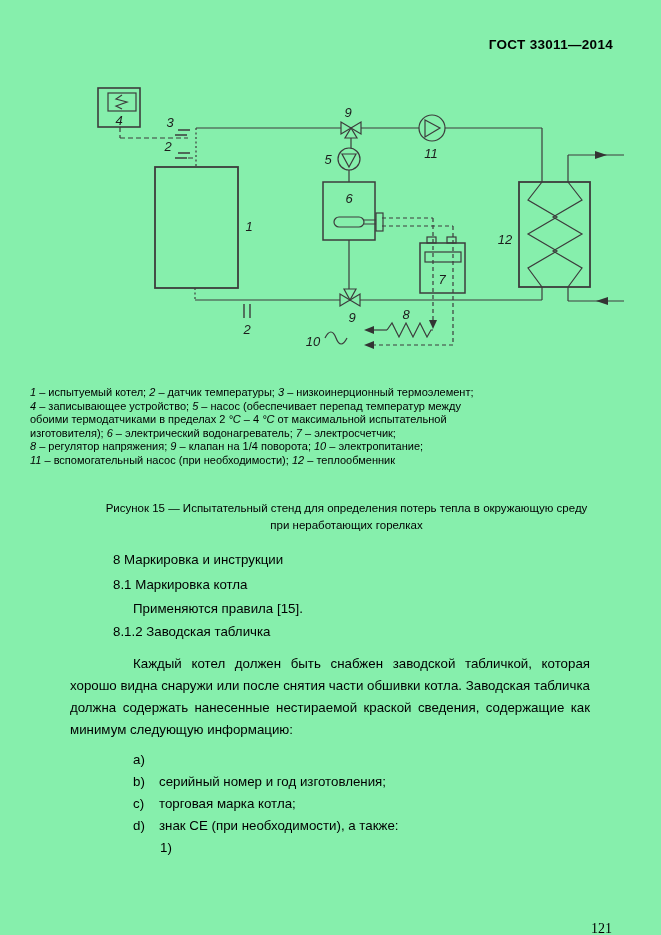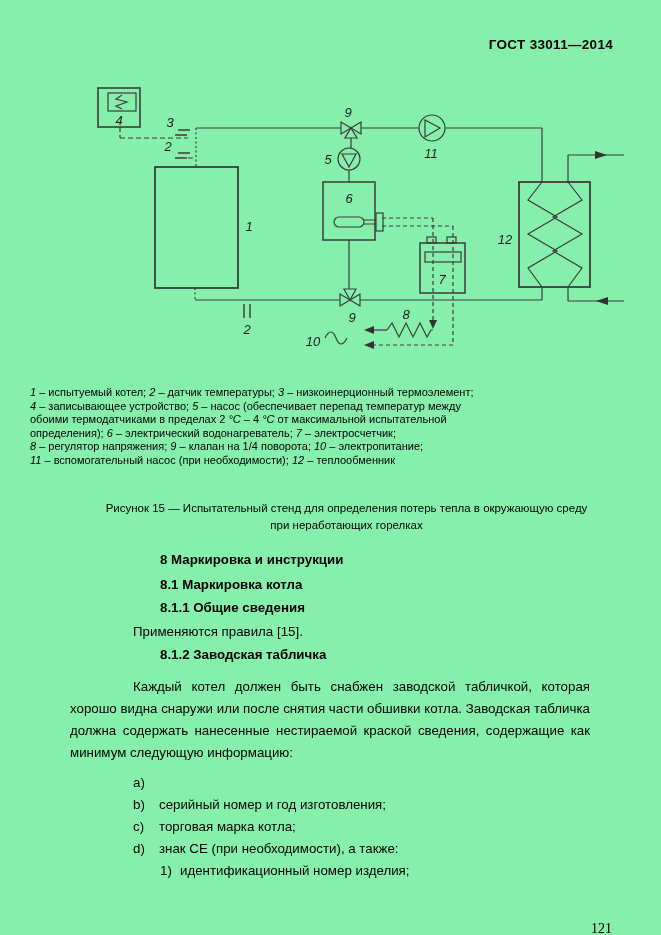--- a/index.html
+++ b/index.html
@@ -17,21 +17,21 @@
   .figure-legend{
     position:absolute;top:386px;left:30px;width:601px;text-align:left;
     font-size:11px;line-height:13.6px;color:#000;
   }
   .figure-legend .num{font-style:italic;}
   .figure-caption{
     position:absolute;top:500px;left:46px;width:601px;text-align:center;
     font-size:11.5px;line-height:17px;
   }
   .content{position:absolute;top:549px;left:70px;width:520px;font-size:13.3px;line-height:22px;}
-  .content .hd{font-weight:bold;margin-left:90px;}
+  .content .hd{font-weight:normal;margin-left:43px;}
   .content .hd.sp{margin-top:3px;}
   .content .p-plain{margin-left:63px;margin-top:2px;}
   .content .hd.sp2{margin-top:1px;}
   .content .p-just{margin-top:10px;text-align:justify;text-indent:63px;}
   .list{margin-left:63px;margin-top:8px;}
   .list .li{display:flex;}
   .list .li .marker{width:26px;flex:0 0 26px;}
   .list .li.sub{margin-left:27px;}
   .list .li.sub .marker{width:20px;flex:0 0 20px;}
   .page-number{
@@ -159,34 +159,33 @@
         <text class="dg-label" x="406" y="239">8</text>
         <text class="dg-label" x="313" y="266">10</text>
       </g>
     </svg>
   </div>
 
   <div class="figure-legend">
       <div><span class="num">1</span><span> – испытуемый котел; </span><span class="num">2</span><span> – датчик температуры; </span><span class="num">3</span><span> – низкоинерционный термоэлемент;</span></div>
       <div><span class="num">4</span><span> – записывающее устройство; </span><span class="num">5</span><span> – насос (обеспечивает перепад температур между</span></div>
       <div><span>обоими термодатчиками в пределах 2 </span><span class="num">°С</span><span> – 4 </span><span class="num">°С</span><span> от максимальной испытательной</span></div>
-      <div><span>определения); </span><span class="num">6</span><span> – электрический водонагреватель; </span><span class="num">7</span><span> – электросчетчик;</span></div>
+      <div><span>изготовителя); </span><span class="num">6</span><span> – электрический водонагреватель; </span><span class="num">7</span><span> – электросчетчик;</span></div>
       <div><span class="num">8</span><span> – регулятор напряжения; </span><span class="num">9</span><span> – клапан на 1/4 поворота; </span><span class="num">10</span><span> – электропитание;</span></div>
       <div><span class="num">11</span><span> – вспомогательный насос (при необходимости); </span><span class="num">12</span><span> – теплообменник</span></div>
     </div>
 
   <div class="figure-caption">
     <div>Рисунок 15 — Испытательный стенд для определения потерь тепла в окружающую среду</div>
     <div>при неработающих горелках</div>
   </div>
 
   <div class="content">
     <div class="hd">8 Маркировка и инструкции</div>
     <div class="hd sp">8.1 Маркировка котла</div>
-    <div class="hd sp2">8.1.1 Общие сведения</div>
     <div class="p-plain">Применяются правила [15].</div>
     <div class="hd sp2">8.1.2 Заводская табличка</div>
     <div class="p-just">Каждый котел должен быть снабжен заводской табличкой, которая хорошо видна снаружи или после снятия части обшивки котла. Заводская табличка должна содержать нанесенные нестираемой краской сведения, содержащие как минимум следующую информацию:</div>
     <div class="list">
         <div class="li">
           <span class="marker">a)</span>
         </div>
         <div class="li">
           <span class="marker">b)</span>
           <span>серийный номер и год изготовления;</span>
@@ -194,20 +193,19 @@
         <div class="li">
           <span class="marker">c)</span>
           <span>торговая марка котла;</span>
         </div>
         <div class="li">
           <span class="marker">d)</span>
           <span>знак СЕ (при необходимости), а также:</span>
         </div>
         <div class="li sub">
           <span class="marker">1)</span>
-          <span>идентификационный номер изделия;</span>
         </div>
       </div>
   </div>
 
   <div class="page-number">121</div>
 
 </div>
 
 </body></html>

